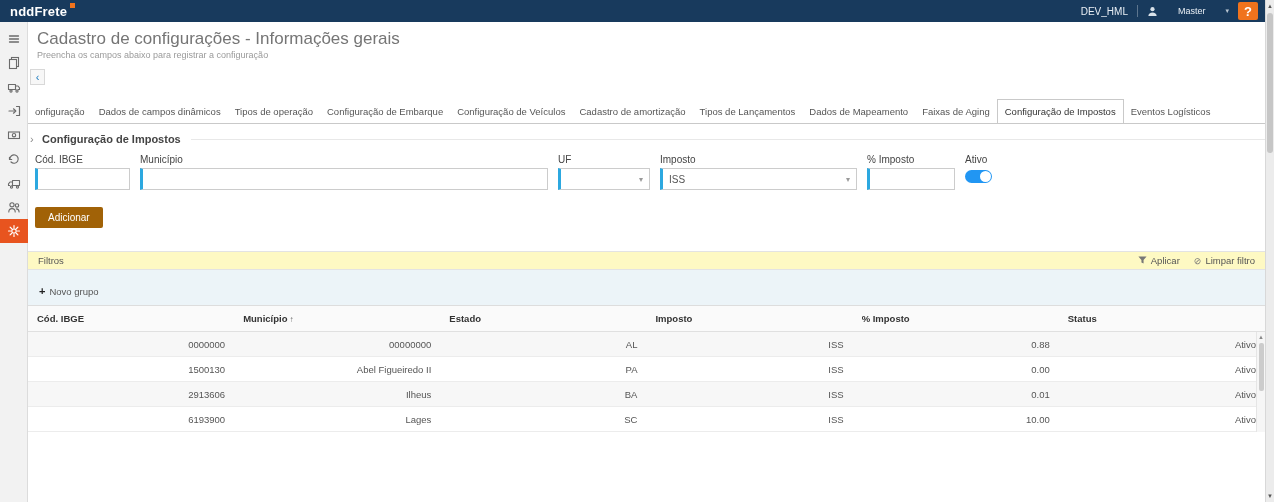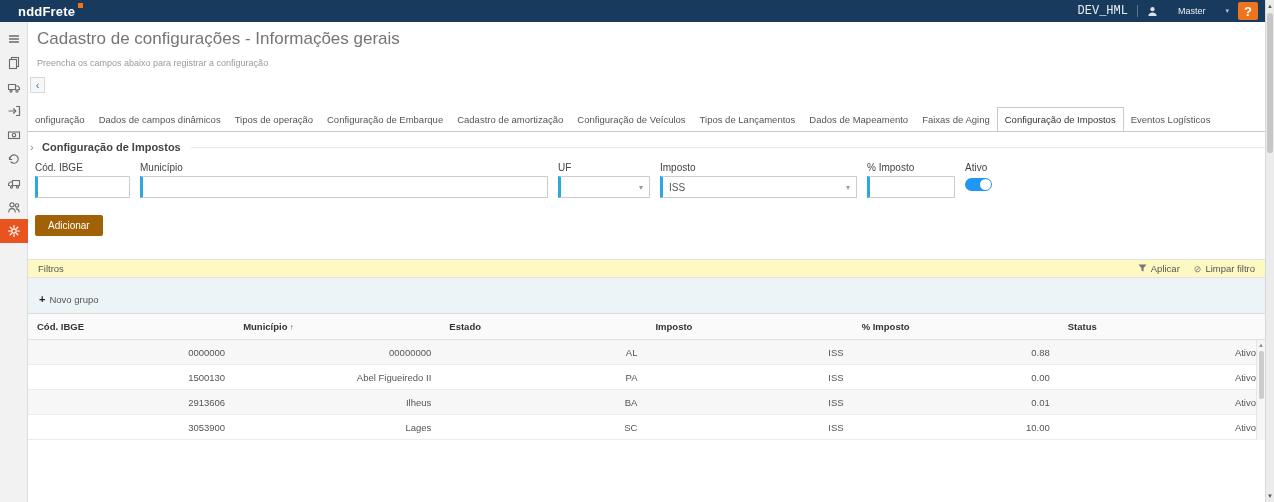--- a/index.html
+++ b/index.html
@@ -4,45 +4,45 @@
 <style>
   * { box-sizing: border-box; }
   html,body { margin:0; padding:0; }
   body {
     width:1274px; height:502px; overflow:hidden; position:relative;
     font-family:"Liberation Sans", sans-serif; font-size:11px; color:#333; background:#fff;
   }
   
   .topbar {
     position:absolute; top:0; left:0; right:0; height:22px; background:#183a5d;
-    display:flex; align-items:center; color:#fff; padding-left:18px; z-index:5;justify-content:center;
+    display:flex; align-items:center; color:#fff; padding-left:10px; z-index:5;justify-content:center;
   }
   .logo { font-size:13px; font-weight:bold; letter-spacing:.2px; position:relative; padding-right:8px; }
   .logo-mark { position:absolute; top:-1px; right:0; width:5px; height:5px; background:#f0731d; }
   .topbar-right { margin-left:auto; display:flex; align-items:center; gap:9px; padding-right:16px; }
-  .env-label { font-size:12px; color:#e8eef4;font-family:Liberation Mono, monospace; }
+  .env-label { font-size:10px; color:#e8eef4; }
   .topbar-sep { width:1px; height:12px; background:rgba(255,255,255,.3); }
   .user-menu { display:flex; align-items:center; gap:20px; font-size:9px; color:#e8eef4; cursor:default; }
   .user-caret { font-size:7px; color:#b9c6d2; }
   .help-button {
     width:20px; height:18px; background:#f0731d; color:#fff; font-weight:bold; font-size:13px;
     display:flex; align-items:center; justify-content:center; border-radius:2px;
   }
   
   .sidebar {
     position:absolute; top:22px; left:0; bottom:0; width:28px; background:#f2f2f2;
     border-right:1px solid #dcdcdc; display:flex; flex-direction:column; align-items:center; padding-top:5px; z-index:4;
   }
   .side-item { width:28px; height:24px; display:flex; align-items:center; justify-content:center; color:#6b6b6b; }
   .side-item.active { background:#e8541f; color:#fff; }
   
   .main { position:absolute; left:28px; top:22px; right:9px; bottom:0; background:#fff; }
   .page-header { padding:7px 0 0 9px; }
   .page-title { font-size:17px; font-weight:400; color:#757575; }
-  .page-subtitle { font-size:9px; color:#9a9a9a; margin-top:9px; }
+  .page-subtitle { font-size:9px; color:#9a9a9a; margin-top:1px; }
   .collapse-button {
     margin:9px 0 0 2px; width:15px; height:16px; border:1px solid #d8d8d8; background:#f7f7f7;
     color:#1a7abf; font-size:11px; line-height:14px; text-align:center;
   }
   
   .tabs { display:flex; align-items:center; border-bottom:1px solid #c9c9c9; margin-top:14px;
           font-size:9.5px; color:#555; overflow:hidden; white-space:nowrap; }
   .tab { padding:6px 7px; cursor:default; }
   .tab.active { background:#fff; border:1px solid #c9c9c9; border-bottom:1px solid #fff; margin-bottom:-1px; color:#333; }
   
@@ -201,22 +201,22 @@
 
   <div class="collapse-button">
     <span>‹</span>
   </div>
 
   <div class="tabs">
     <div class="tab">onfiguração</div>
     <div class="tab">Dados de campos dinâmicos</div>
     <div class="tab">Tipos de operação</div>
     <div class="tab">Configuração de Embarque</div>
+    <div class="tab">Configuração de Veículos</div>
     <div class="tab">Cadastro de amortização</div>
-    <div class="tab">Configuração de Veículos</div>
     <div class="tab">Tipos de Lançamentos</div>
     <div class="tab">Dados de Mapeamento</div>
     <div class="tab">Faixas de Aging</div>
     <div class="tab active">Configuração de Impostos</div>
     <div class="tab">Eventos Logísticos</div>
   </div>
 
   <div class="section-bar">
     <span class="section-chevron">›</span>
     <span class="section-title">Configuração de Impostos</span>
@@ -316,21 +316,21 @@
         </tr>
         <tr>
           <td>2913606</td>
           <td>Ilheus</td>
           <td>BA</td>
           <td>ISS</td>
           <td>0.01</td>
           <td>Ativo</td>
         </tr>
         <tr>
-          <td>3053900</td>
+          <td>6193900</td>
           <td>Lages</td>
           <td>SC</td>
           <td>ISS</td>
           <td>10.00</td>
           <td>Ativo</td>
         </tr>
       </tbody>
     </table>
     <div class="table-scrollbar">
       <div class="sb-arrow">▲</div>

